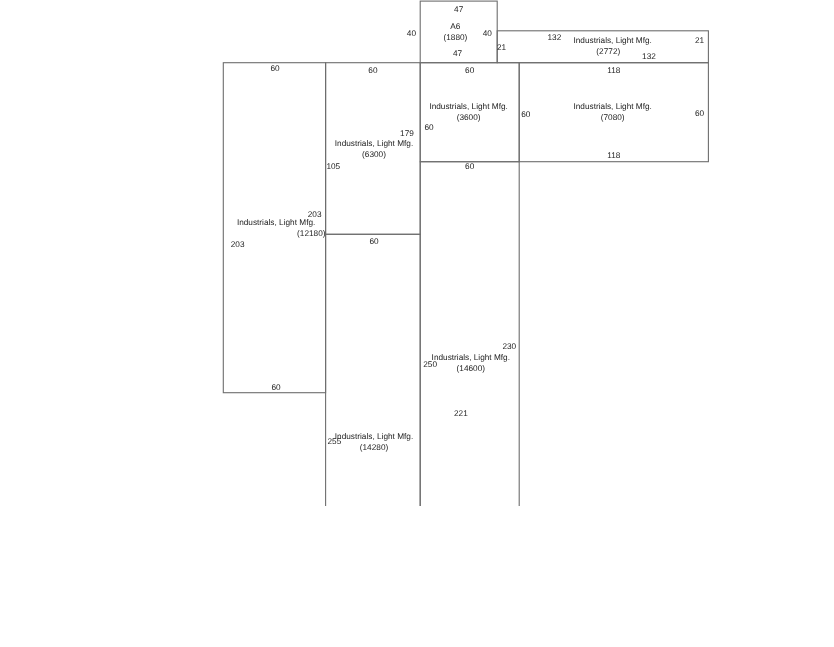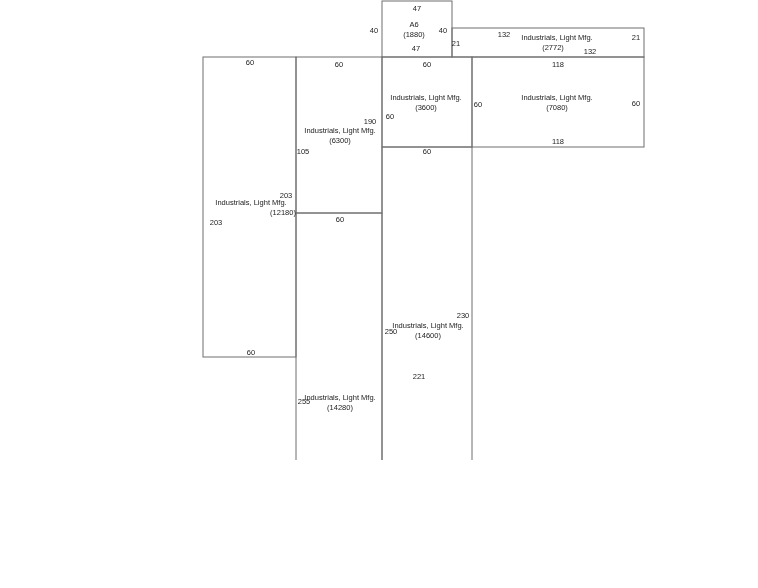--- a/index.html
+++ b/index.html
@@ -67,21 +67,21 @@
   <span class="label" style="left:390px; top:116px;">60</span>
 
   <span class="label" style="left:558px; top:64px;">118</span>
   <span class="label" style="left:478px; top:104px;">60</span>
   <span class="label" style="left:557px; top:97px;">Industrials, Light Mfg.</span>
   <span class="label" style="left:557px; top:107px;">(7080)</span>
   <span class="label" style="left:636px; top:103px;">60</span>
   <span class="label" style="left:558px; top:141px;">118</span>
 
   <span class="label" style="left:339px; top:64px;">60</span>
-  <span class="label" style="left:370px; top:121px;">190</span>
+  <span class="label" style="left:370px; top:121px;">179</span>
   <span class="label" style="left:340px; top:130px;">Industrials, Light Mfg.</span>
   <span class="label" style="left:340px; top:140px;">(6300)</span>
   <span class="label" style="left:303px; top:151px;">105</span>
 
   <span class="label" style="left:250px; top:62px;">60</span>
   <span class="label" style="left:286px; top:195px;">203</span>
   <span class="label" style="left:251px; top:202px;">Industrials, Light Mfg.</span>
   <span class="label" style="left:251px; top:212px;margin-left:32px;">(12180)</span>
   <span class="label" style="left:216px; top:222px;">203</span>
   <span class="label" style="left:251px; top:352px;">60</span>

